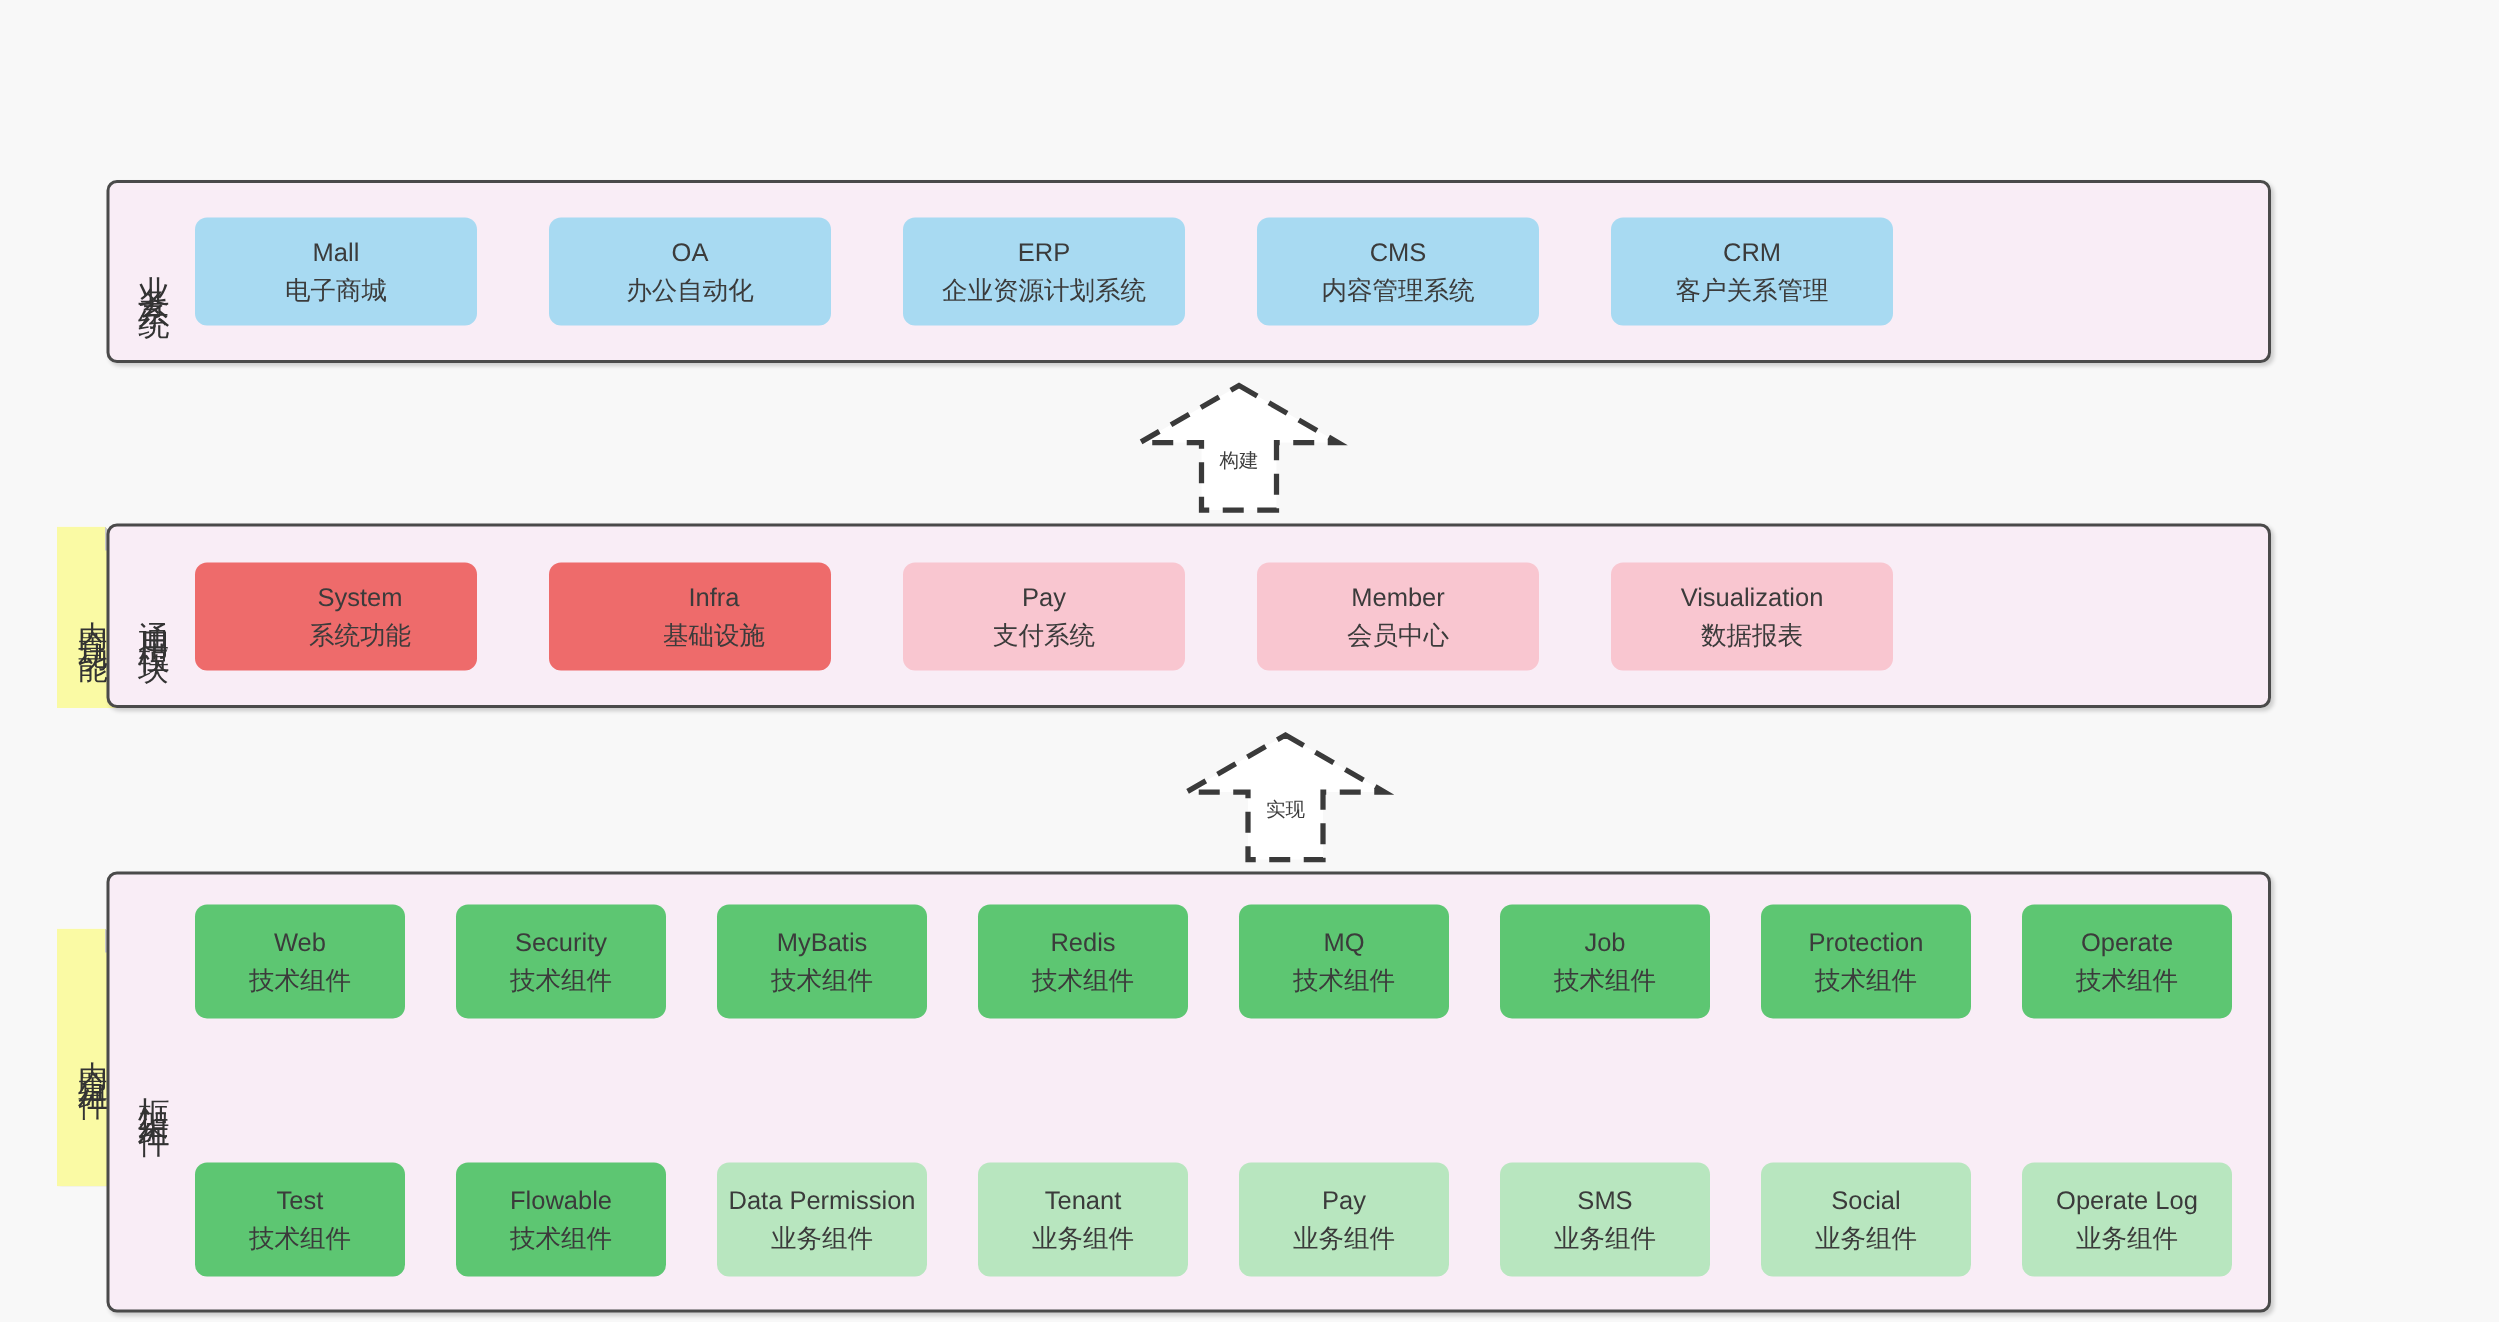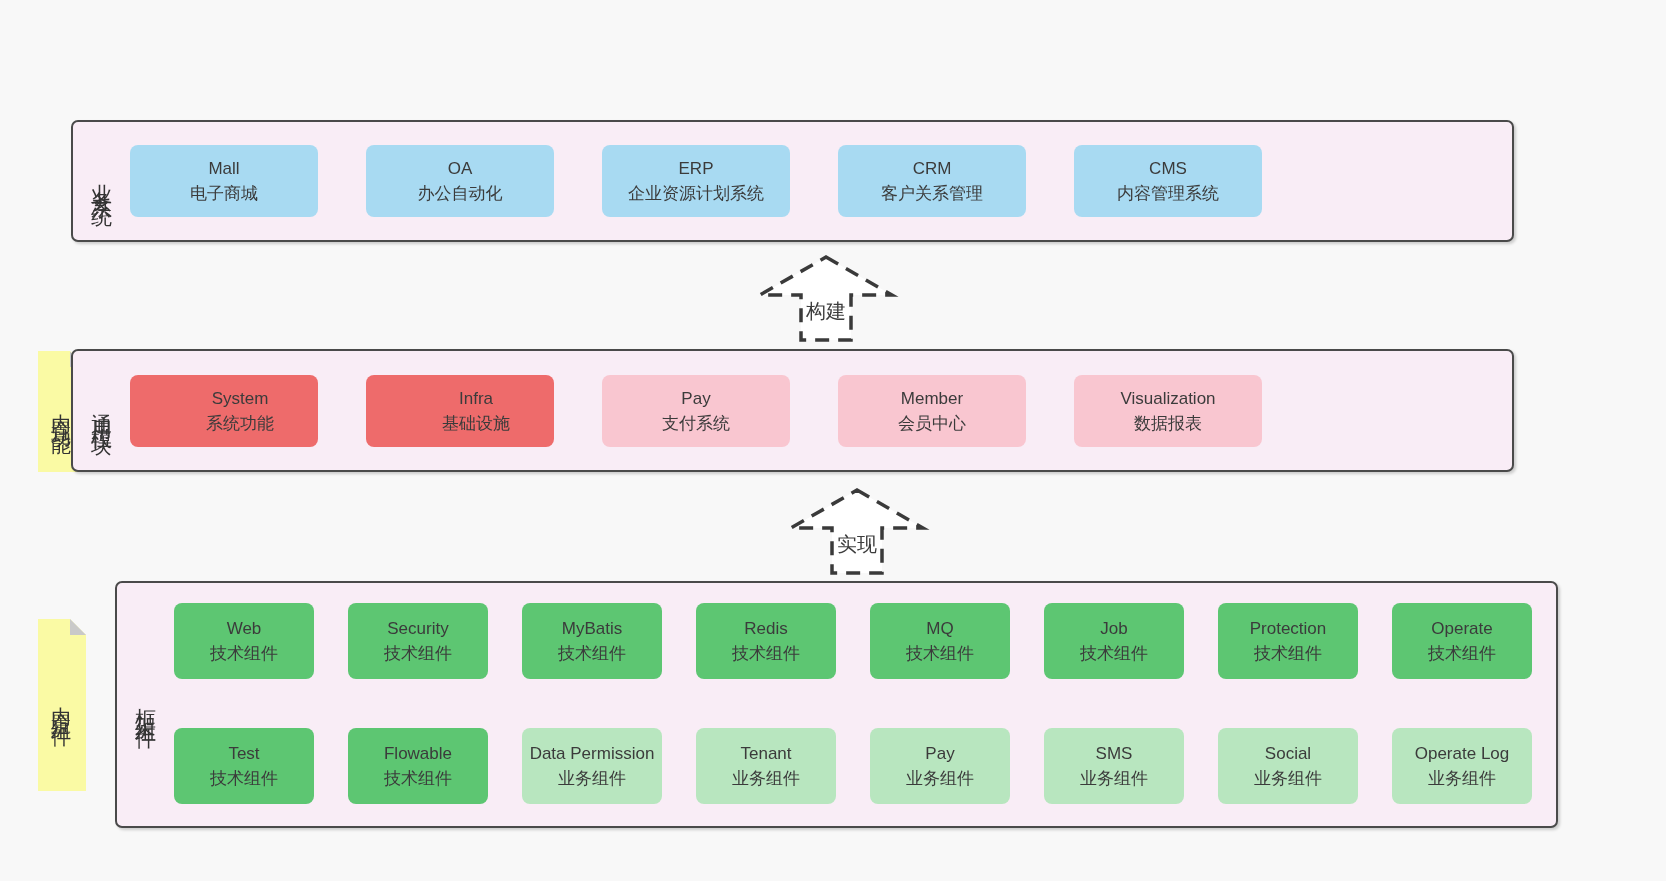--- a/index.html
+++ b/index.html
@@ -17,21 +17,21 @@
     width:1443px;
     background:#f9edf6;
     border:2px solid #4a4a4a;
     border-radius:7px;
     box-shadow:2px 2px 3px rgba(0,0,0,0.18);
     display:flex;
     z-index:2;
   }
   .layer-1 { top:120px; height:122px; }
   .layer-2 { top:349px; height:123px; }
-  .layer-3 { top:581px; height:247px;margin-left:44px; }
+  .layer-3 { top:581px; height:294px; }
   .layer-label {
     width:57px;
     display:flex;
     align-items:center;
     justify-content:center;
     font-size:21px;
     color:#333;
   }
   .v-text {
     writing-mode:vertical-rl;
@@ -101,21 +101,21 @@
     height:90px;
     z-index:3;
   }
   .arrow-1 { left:751px; top:254px; }
   .arrow-2 { left:782px; top:487px; }
   .arrow-label {
     position:absolute;
     top:44px;
     left:0; right:0;
     text-align:center;
-    font-size:20px;
+    font-size:13px;
     color:#3d3d3d;
     background:transparent;
   }
 </style>
 </head>
 <body>
 
 <div class="layer layer-1">
   <div class="layer-label">
     <span class="v-text">业务系统</span>
@@ -127,26 +127,26 @@
     </div>
     <div class="box blue">
       <div>OA</div>
       <div>办公自动化</div>
     </div>
     <div class="box blue">
       <div>ERP</div>
       <div>企业资源计划系统</div>
     </div>
     <div class="box blue">
+      <div>CMS</div>
+      <div>内容管理系统</div>
+    </div>
+    <div class="box blue">
       <div>CRM</div>
       <div>客户关系管理</div>
-    </div>
-    <div class="box blue">
-      <div>CMS</div>
-      <div>内容管理系统</div>
     </div>
   </div>
 </div>
 
 <div class="arrow arrow-1">
   <svg width="150" height="90" viewBox="0 0 150 90">
     <polygon points="75,3 141,41 100,41 100,86 50,86 50,41 9,41" fill="#ffffff" stroke="#3a3a3a" stroke-width="3.5" stroke-dasharray="14 9" stroke-linejoin="miter"></polygon>
   </svg>
   <div class="arrow-label">构建</div>
 </div>

